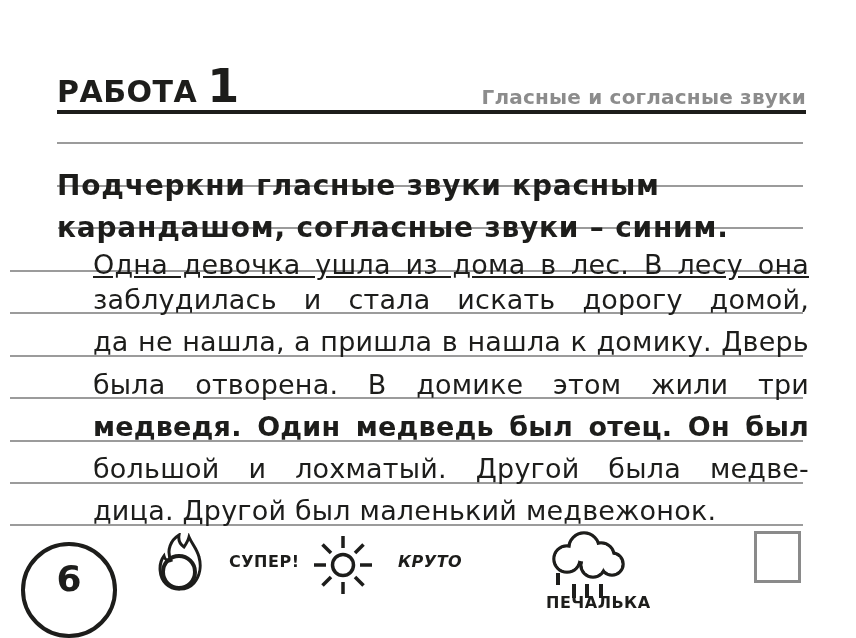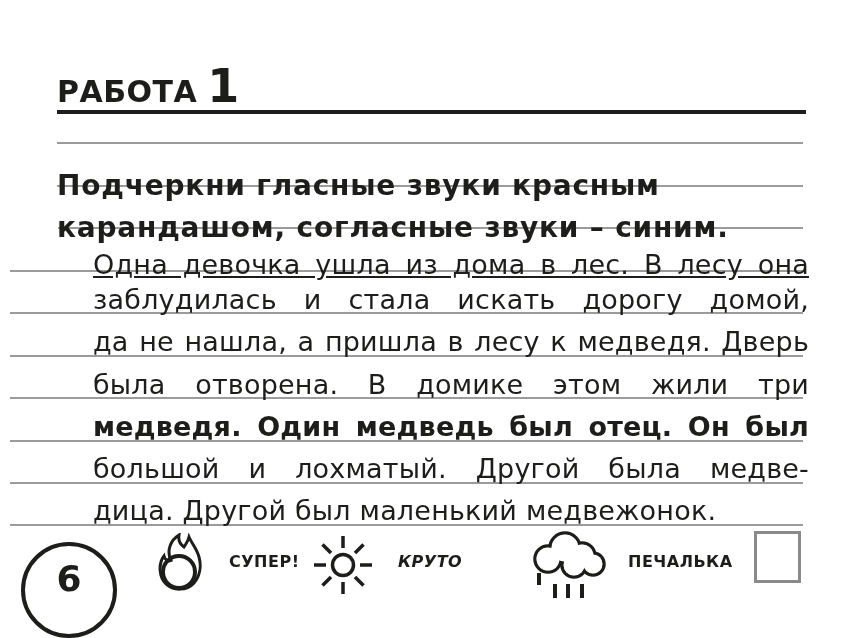--- a/index.html
+++ b/index.html
@@ -60,21 +60,21 @@
     position:absolute;left:21px;top:542px;width:96px;height:96px;
     border:4px solid var(--ink);border-radius:50%;
   }
   .page-num{
     position:absolute;left:0;top:12px;width:100%;
     text-align:center;font-weight:700;font-size:36px;
   }
   .rating{position:absolute;display:flex;align-items:center;cursor:default;}
   .rating-fire{left:156px;top:533px;}
   .rating-sun{left:312px;top:534px;font-style:italic;}
-  .rating-cloud{left:530px;top:529px;}
+  .rating-cloud{left:530px;top:529px;flex-direction:column;}
   .rating svg{display:block;}
   .rating-label{
     font-weight:700;font-size:16px;letter-spacing:.5px;
     white-space:nowrap;
   }
   .lbl-fire{margin-left:27px;margin-top:-6px;}
   .lbl-sun{margin-left:24px;margin-top:-8px;}
   .lbl-cloud{margin-left:16px;margin-top:-8px;}
   .result-box{
     position:absolute;left:754px;top:531px;width:47px;height:52px;
@@ -93,28 +93,29 @@
   <div class="rule" style="top:312px;left:10px;width:793px;"></div>
   <div class="rule" style="top:355px;left:10px;width:793px;"></div>
   <div class="rule" style="top:397px;left:10px;width:793px;"></div>
   <div class="rule" style="top:440px;left:10px;width:793px;"></div>
   <div class="rule" style="top:482px;left:10px;width:793px;"></div>
   <div class="rule" style="top:524px;left:10px;width:793px;"></div>
 
   <div class="work-title">
     <span>РАБОТА</span><span class="work-num">1</span>
   </div>
+  <div class="topic">Гласные и согласные звуки</div>
   <div class="header-rule"></div>
 
   <div class="task-line task-1">Подчеркни гласные звуки красным</div>
   <div class="task-line task-2">карандашом, согласные звуки – синим.</div>
 
   <div class="story-line s0">Одна девочка ушла из дома в лес. В лесу она</div>
   <div class="story-line s1">заблудилась и стала искать дорогу домой,</div>
-  <div class="story-line s2">да не нашла, а пришла в лесу к медведя. Дверь</div>
+  <div class="story-line s2">да не нашла, а пришла в нашла к домику. Дверь</div>
   <div class="story-line s3">была отворена. В домике этом жили три</div>
   <div class="story-line s4">медведя. Один медведь был отец. Он был</div>
   <div class="story-line s5">большой и лохматый. Другой была медве-</div>
   <div class="story-line s6 last">дица. Другой был маленький медвежонок.</div>
 
   <div class="page-circle">
     <div class="page-num">6</div>
   </div>
 
   <div class="rating rating-fire">

